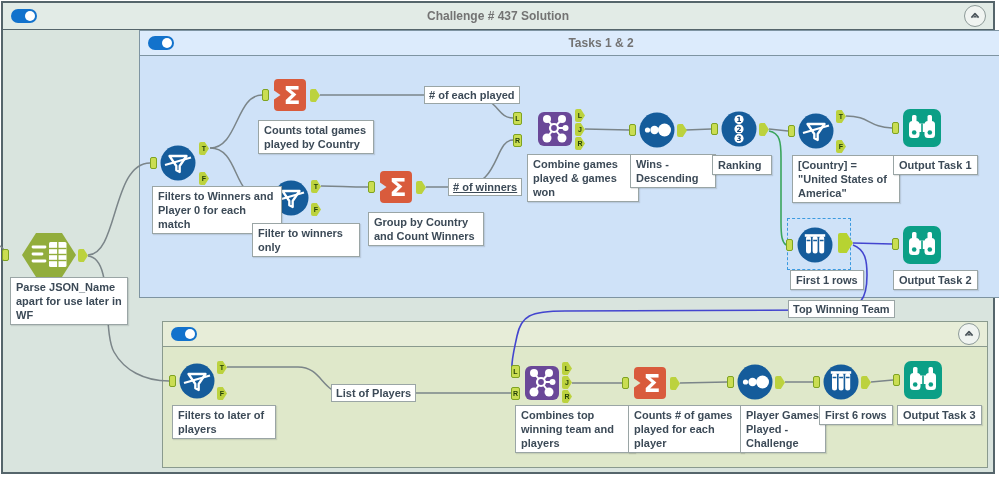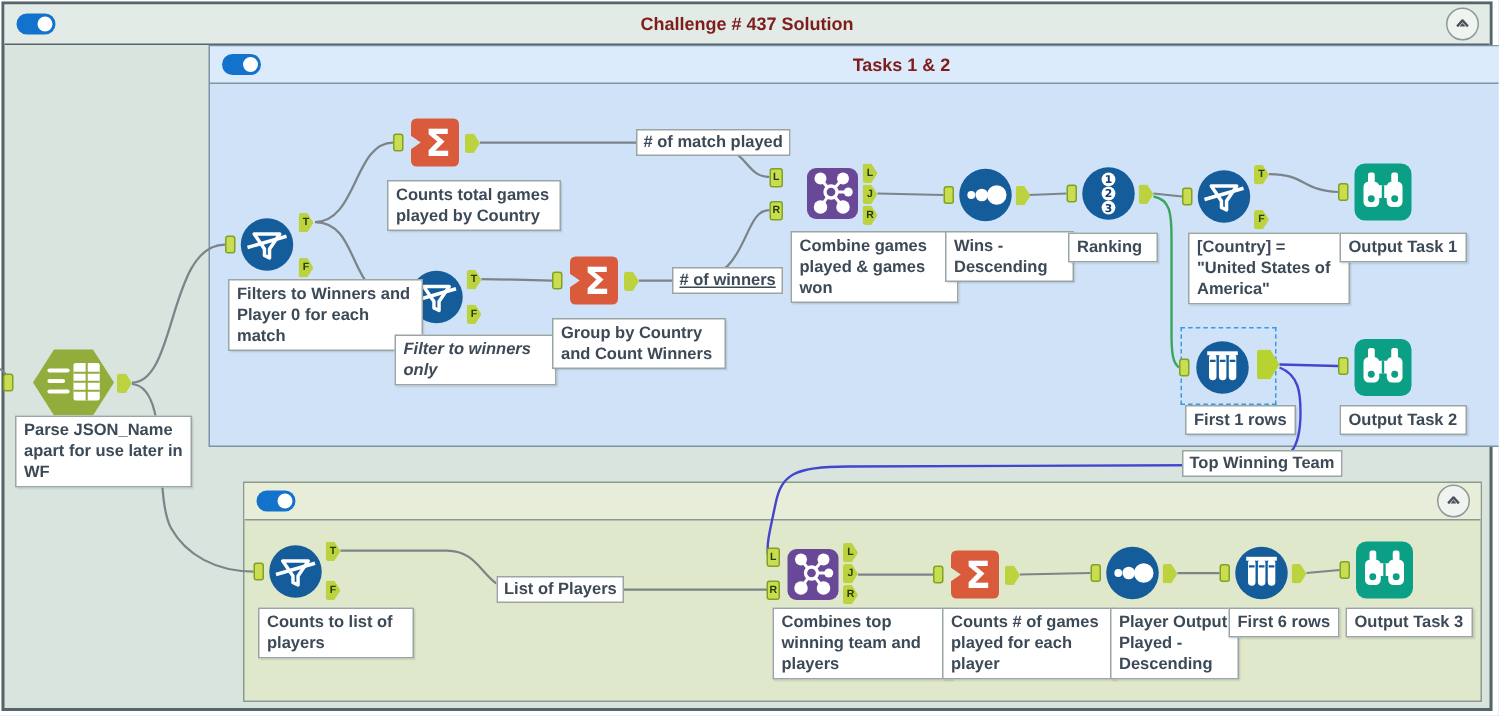--- a/index.html
+++ b/index.html
@@ -6,21 +6,21 @@
   body{width:999px;height:477px;position:relative;overflow:hidden;background:#ffffff;
        font-family:"Liberation Sans",sans-serif;}
   .container{position:absolute;box-sizing:border-box;}
   #main-container{left:1px;top:1px;width:994px;height:473px;border:2px solid #55656b;background:#d9e4de;}
   #tasks12-container{left:139px;top:30px;width:924px;height:268px;border:1px solid #7e94a2;background:#cfe2f8;}
   #task3-container{left:162px;top:321px;width:826px;height:147px;border:1px solid #8a9a8e;background:#dfe8ca;}
   .cheader{position:absolute;left:0;top:0;right:0;box-sizing:border-box;display:flex;align-items:center;}
   #main-container>.cheader{height:27px;background:#e2ebe6;border-bottom:1px solid #55656b;}
   #tasks12-container>.cheader{height:25px;background:#dcebfc;border-bottom:1px solid #7e94a2;}
   #task3-container>.cheader{height:25px;background:#e7edd8;border-bottom:1px solid #8a9a8e;}
-  .ctitle{position:absolute;left:0;right:0;text-align:center;font-size:12px;font-weight:bold;color:#7f1d1d;}
+  .ctitle{position:absolute;left:0;right:0;text-align:center;font-size:12px;font-weight:bold;color:#737373;}
   .toggle{width:26px;height:14px;border-radius:8px;background:#1272cc;position:relative;margin-left:8px;flex:none;}
   .toggle::after{content:"";position:absolute;right:2px;top:2px;width:10px;height:10px;border-radius:50%;background:#fff;}
   .collapse{position:absolute;right:7px;top:50%;transform:translateY(-50%);width:20px;height:20px;border-radius:50%;
             background:#f0f4f1;border:1px solid #8d9a98;display:flex;align-items:center;justify-content:center;}
   .tool{position:absolute;z-index:10;}
   .anch{position:absolute;z-index:11;width:9px;height:13px;background:#cadd52;border:1px solid #7fa321;border-radius:2px;
         box-sizing:border-box;font-size:7px;font-weight:bold;color:#234008;display:flex;align-items:center;justify-content:center;line-height:1;}
   .anch.in{width:7px;height:12px;}
   .anch.out{border:none;background:#bcd23e;clip-path:polygon(0 0,58% 0,100% 50%,58% 100%,0 100%);width:10px;}
   .anch.big{width:15px;height:20px;background:#b7d331;}
@@ -326,32 +326,32 @@
 <div class="anch out" style="left:670px;top:377px;"></div>
 <div class="anch in" style="left:727px;top:376px;"></div>
 <div class="anch out" style="left:775px;top:376px;"></div>
 <div class="anch in" style="left:813px;top:376px;"></div>
 <div class="anch out" style="left:861px;top:376px;"></div>
 <div class="anch in" style="left:893px;top:374px;"></div>
 
 <div class="ann" style="left:10px;top:277px;width:106px;">Parse JSON_Name apart for use later in WF</div>
 <div class="ann" style="left:152px;top:186px;width:118px;">Filters to Winners and Player 0 for each match</div>
 <div class="ann" style="left:258px;top:120px;width:104px;">Counts total games played by Country</div>
-<div class="ann" style="left:263px;top:223px;width:96px;font-style:italic;">Filter to winners only</div>
+<div class="ann" style="left:252px;top:223px;width:96px;">Filter to winners only</div>
 <div class="ann" style="left:368px;top:212px;width:104px;">Group by Country and Count Winners</div>
 <div class="ann" style="left:527px;top:154px;width:100px;">Combine games played &amp; games won</div>
 <div class="ann" style="left:630px;top:154px;width:74px;">Wins - Descending</div>
 <div class="ann" style="left:712px;top:155px;width:48px;">Ranking</div>
 <div class="ann" style="left:792px;top:155px;width:96px;">[Country] = "United States of America"</div>
 <div class="ann" style="left:893px;top:155px;white-space:nowrap;">Output Task 1</div>
 <div class="ann" style="left:790px;top:270px;white-space:nowrap;">First 1 rows</div>
 <div class="ann" style="left:893px;top:270px;white-space:nowrap;">Output Task 2</div>
-<div class="ann" style="left:172px;top:405px;width:92px;">Counts to list of players</div>
+<div class="ann" style="left:172px;top:405px;width:92px;">Filters to later of players</div>
 <div class="ann" style="left:515px;top:405px;width:108px;">Combines top winning team and players</div>
 <div class="ann" style="left:628px;top:405px;width:104px;">Counts # of games played for each player</div>
-<div class="ann" style="left:740px;top:405px;width:74px;">Player Output Played - Descending</div>
+<div class="ann" style="left:740px;top:405px;width:74px;">Player Games Played - Challenge</div>
 <div class="ann" style="left:819px;top:405px;white-space:nowrap;">First 6 rows</div>
 <div class="ann" style="left:897px;top:405px;white-space:nowrap;">Output Task 3</div>
 
-<div class="wlabel" style="left:424px;top:86px;"># of match played</div>
+<div class="wlabel" style="left:424px;top:86px;"># of each played</div>
 <div class="wlabel" style="left:448px;top:178px;text-decoration:underline;"># of winners</div>
 <div class="wlabel" style="left:331px;top:384px;">List of Players</div>
 <div class="wlabel" style="left:788px;top:300px;">Top Winning Team</div>
 
 </body></html>

